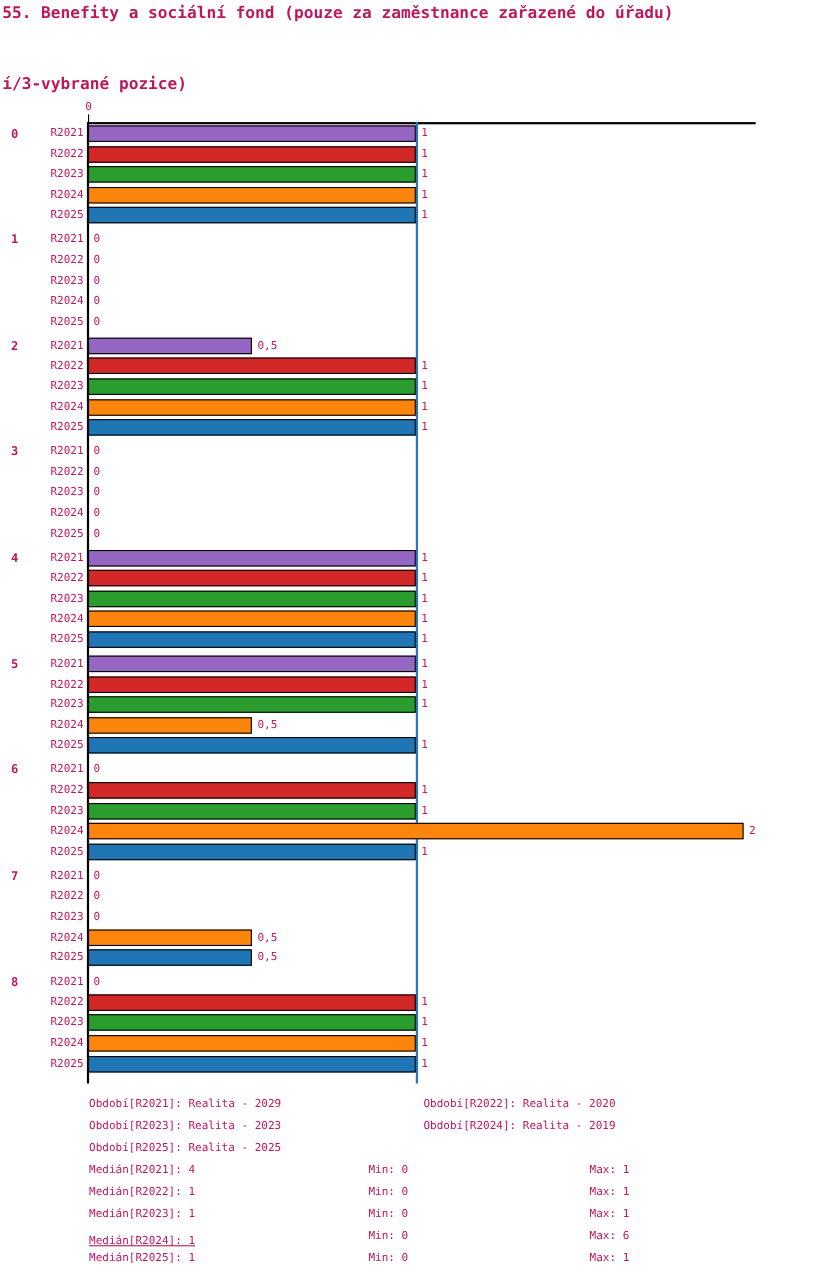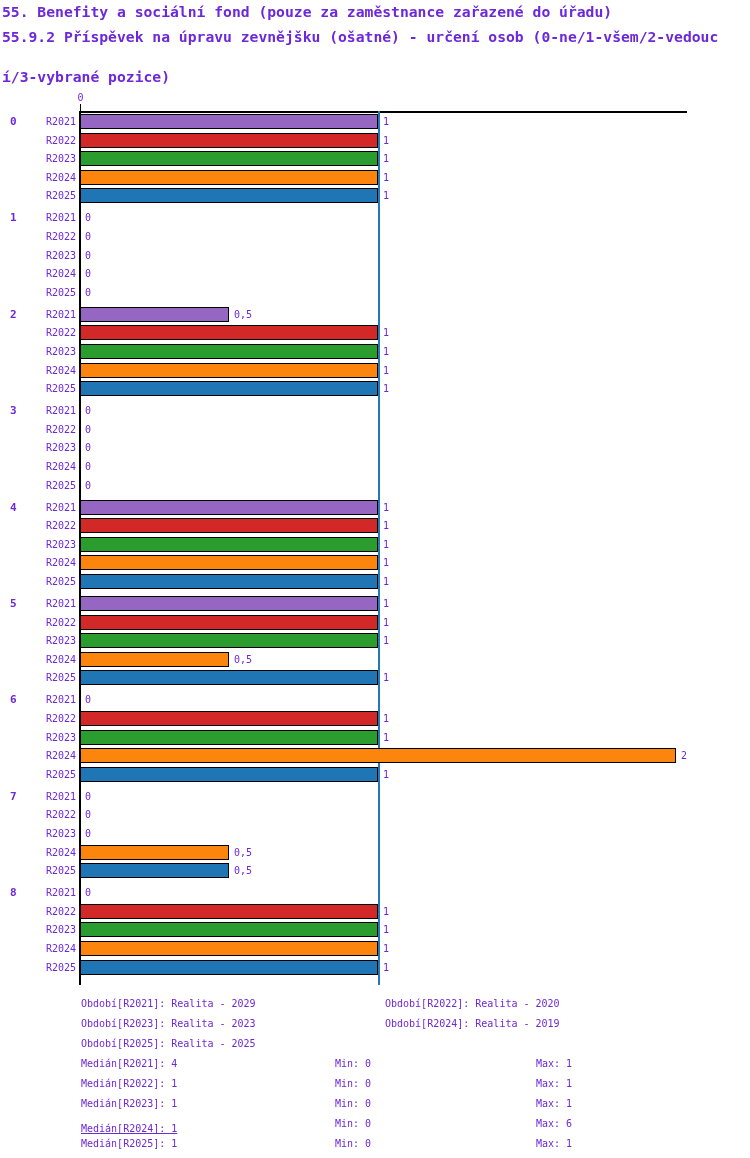--- a/index.html
+++ b/index.html
@@ -1,37 +1,36 @@
 <!DOCTYPE html>
 <html><head>
 <meta charset="utf-8">
 <style>
   html,body{margin:0;padding:0;background:#fff;}
   .page{
     position:relative;width:750px;height:1158px;background:#ffffff;overflow:hidden;
-    font-family:"DejaVu Sans Mono","Liberation Mono",monospace;color:#6d28d9;
+    font-family:"DejaVu Sans Mono","Liberation Mono",monospace;color:#be185d;
   }
   .abs{position:absolute;white-space:pre;}
   .title{font-weight:bold;font-size:14.7px;line-height:17px;letter-spacing:0;}
   .meta{font-size:9.8px;line-height:12px;}
   .txt10{font-size:10px;line-height:13px;}
   .grp-label{font-weight:bold;font-size:11px;line-height:14px;}
   .series-label{font-size:10px;line-height:15px;text-align:right;}
   .val-label{font-size:10px;line-height:14px;}
   .bar{position:absolute;box-sizing:border-box;border:1px solid #000;height:15px;}
   .axis{position:absolute;background:#000;}
   .refline{position:absolute;width:2px;}
   .tick-label{font-size:10px;line-height:11px;text-align:center;}
 </style>
 </head>
 <body>
 
 <div class="page">
   <div class="abs title" style="left:2px;top:3px;">55. Benefity a sociální fond (pouze za zaměstnance zařazené do úřadu)</div>
-  <div class="abs title" style="left:2px;top:28px;">55.9.2 Příspěvek na úpravu zevnějšku (ošatné) - určení osob (0-ne/1-všem/2-vedouc</div>
   <div class="abs title" style="left:2px;top:68px;">í/3-vybrané pozice)</div>
 
   <div>
       <div class="axis" style="left:80px;top:104px;width:1px;height:8px;"></div>
       <div class="abs tick-label" style="left:74px;top:92px;width:13px;">0</div>
       <div class="axis" style="left:80px;top:111px;width:607px;height:2px;"></div>
       <div class="axis" style="left:79px;top:111px;width:2px;height:874px;"></div>
       <div class="refline" style="left:378px;top:111px;height:874px;background:#2478B8;"></div>
       <div class="abs grp-label" style="left:10px;top:115.0px;">0</div>
       <div class="abs series-label" style="left:40px;top:114.0px;width:36px;">R2021</div>

